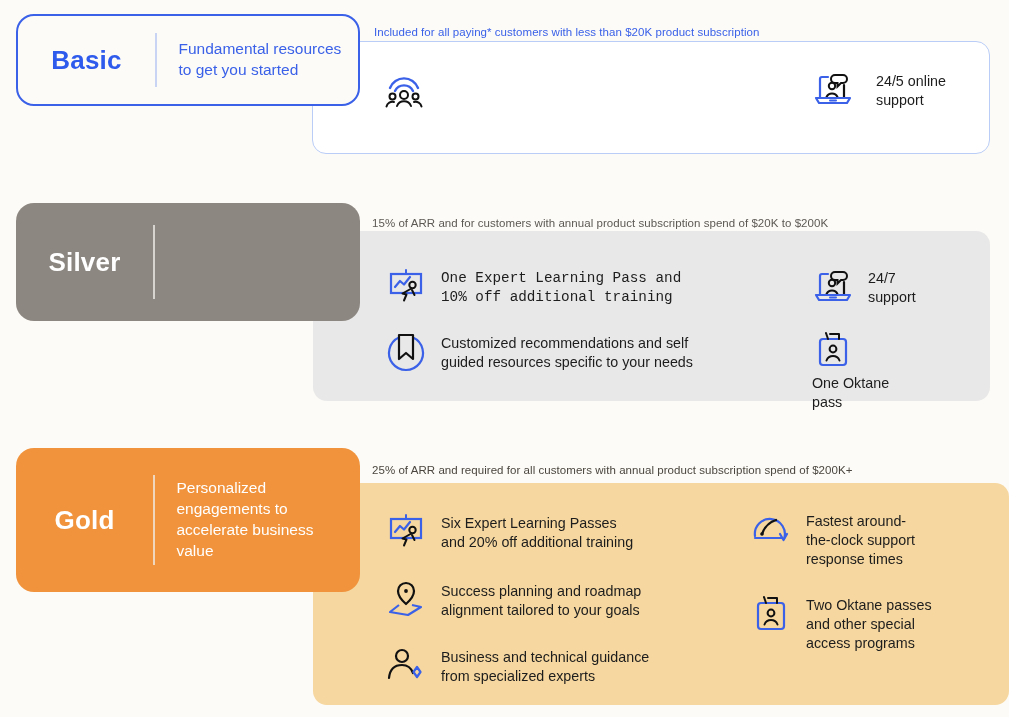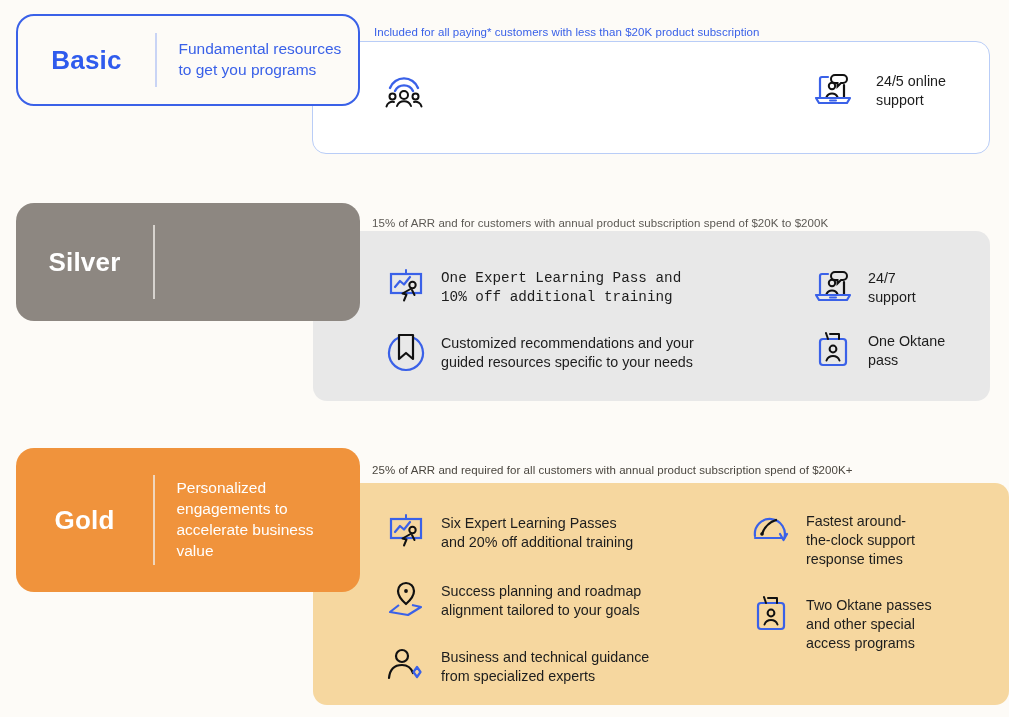--- a/index.html
+++ b/index.html
@@ -119,21 +119,21 @@
 <body>
 
 <div class="stage">
 
   <div class="panel basic"></div>
   <div class="caption basic">Included for all paying* customers with less than $20K product subscription</div>
 
   <div class="tier-card basic">
     <div class="tier-name">Basic</div>
     <div class="tier-rule"></div>
-    <div class="tier-desc">Fundamental resources to get you programs</div>
+    <div class="tier-desc">Fundamental resources to get you started</div>
   </div>
 
   <div class="feat" style="left:383px; top:70px;">
     <div class="ico">
       <svg width="40" height="40" viewBox="0 0 40 40">
         <path d="M6 17 A15 15 0 0 1 34 17" fill="none" stroke="#3a61e8" stroke-width="2.4" stroke-linecap="round"></path>
         <path d="M11 20 A10 10 0 0 1 29 20" fill="none" stroke="#3a61e8" stroke-width="2.4" stroke-linecap="round"></path>
         <circle cx="20" cy="24" r="4" fill="none" stroke="#111" stroke-width="2"></circle>
         <circle cx="8.5" cy="25.5" r="3" fill="none" stroke="#111" stroke-width="2"></circle>
         <circle cx="31.5" cy="25.5" r="3" fill="none" stroke="#111" stroke-width="2"></circle>
@@ -188,21 +188,21 @@
   </div>
 
   <div class="feat" style="left:385px; top:330px;">
     <div class="ico">
       <svg width="40" height="40" viewBox="0 0 40 40">
         <path d="M13 6.5 A17 17 0 1 0 27 6.5" fill="none" stroke="#3a61e8" stroke-width="2.2" stroke-linecap="round"></path>
         <path d="M13 4 h14 v24 l-7 -6 -7 6 z" fill="none" stroke="#111" stroke-width="2.2" stroke-linejoin="round"></path>
       </svg>
     </div>
     <div class="txt">
-      <span>Customized recommendations and your</span>
+      <span>Customized recommendations and self</span>
       <span>guided resources specific to your needs</span>
     </div>
   </div>
 
   <div class="feat" style="left:812px; top:265px;">
     <div class="ico">
       <svg width="40" height="40" viewBox="0 0 40 40">
         <path d="M7 28 V10 a2 2 0 0 1 2-2 h6" fill="none" stroke="#3a61e8" stroke-width="2.2" stroke-linecap="round"></path>
         <path d="M31 16 V28" fill="none" stroke="#111" stroke-width="2.2" stroke-linecap="round"></path>
         <path d="M22 6 h8 a4 4 0 0 1 0 8 h-2 l-3.5 3.5 V14 h-2.5 a4 4 0 0 1 0 -8 z" fill="none" stroke="#111" stroke-width="2"></path>
@@ -211,21 +211,21 @@
         <path d="M3 29 h34 l-3 5 H6 z" fill="none" stroke="#3a61e8" stroke-width="2.2" stroke-linejoin="round"></path>
         <path d="M17 31.5 h6" stroke="#3a61e8" stroke-width="2" stroke-linecap="round"></path>
       </svg>
     </div>
     <div class="txt">
       <span>24/7</span>
       <span>support</span>
     </div>
   </div>
 
-  <div class="feat" style="left:812px; top:328px;">
+  <div class="feat" style="left:812px; top:328px;flex-direction:column;">
     <div class="ico">
       <svg width="40" height="40" viewBox="0 0 40 40">
         <rect x="7" y="10" width="26" height="26" rx="3" fill="none" stroke="#3a61e8" stroke-width="2.2"></rect>
         <path d="M15 10 l-2 -6" fill="none" stroke="#111" stroke-width="2" stroke-linecap="round"></path>
         <path d="M26 10 V5 h-9" fill="none" stroke="#111" stroke-width="2" stroke-linecap="round" stroke-linejoin="round"></path>
         <circle cx="20" cy="20" r="3.4" fill="none" stroke="#111" stroke-width="2"></circle>
         <path d="M13.5 31.5 A7 7 0 0 1 26.5 31.5" fill="none" stroke="#111" stroke-width="2" stroke-linecap="round"></path>
       </svg>
     </div>
     <div class="txt">

